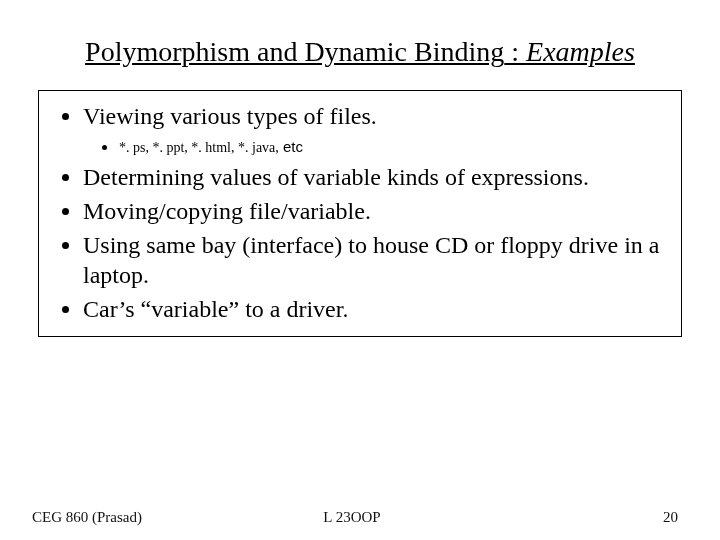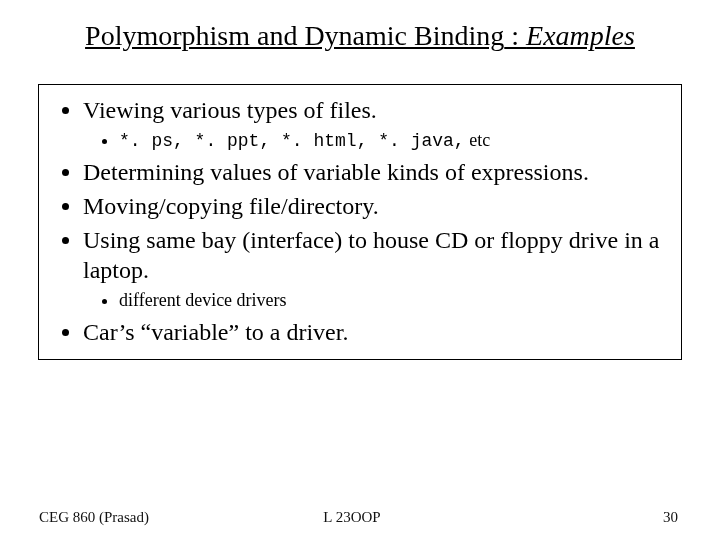--- a/index.html
+++ b/index.html
@@ -13,33 +13,33 @@
   }
   .slide {
     position: relative;
     width: 720px;
     height: 540px;
     box-sizing: border-box;
   }
   .title {
     text-align: center;
     font-size: 28px;
-    padding-top: 20px;
+    padding-top: 36px;
     padding-bottom: 6px;
   }
   .title .u {
     text-decoration: underline;
   }
   .title .ex {
     font-style: italic;
     text-decoration: underline;
   }
   .content-box {
     border: 1px solid #000;
-    margin: 26px 38px 0 38px;
+    margin: 16px 38px 0 38px;
     padding: 6px 8px 12px 8px;
     box-sizing: border-box;
   }
   ul.top {
     list-style-type: disc;
     margin: 0;
     padding-left: 36px;
     font-size: 24px;
   }
   ul.top > li {
@@ -50,38 +50,38 @@
     list-style-type: disc;
     margin: 4px 0 4px 0;
     padding-left: 36px;
     font-size: 18px;
   }
   ul.sub > li {
     margin-top: 2px;
     line-height: 1.3;
   }
   .mono {
-    font-family: Liberation Mono, monospace;
-    font-size: 18px;
+    font-family: Liberation Serif, serif;
+    font-size: 14px;
   }
   .serif-inline {
-    font-family: Liberation Serif, serif;
-    font-size: 18px;
+    font-family: Liberation Sans, sans-serif;
+    font-size: 15px;
   }
   .footer {
     position: absolute;
     bottom: 14px;
     left: 0;
     width: 720px;
     font-size: 15px;
     color: #111;
   }
   .footer .left {
     position: absolute;
-    left: 39px;
+    left: 32px;
     bottom: 0;
   }
   .footer .center {
     position: absolute;
     left: 0;
     right: 16px;
     text-align: center;
     bottom: 0;
   }
   .footer .right {
@@ -109,38 +109,33 @@
             <span class="mono">*. ps, *. ppt, *. html, *. java,</span><span class="serif-inline"> etc</span>
           </li>
         </ul>
       </li>
 
       <li>
         <span>Determining values of variable kinds of expressions.</span>
       </li>
 
       <li>
-        <span>Moving/copying   file/directory.</span>
+        <span>Moving/copying   file/variable.</span>
       </li>
 
       <li>
         <span>Using same bay (interface) to house CD or floppy drive in a laptop.</span>
-        <ul class="sub">
-          <li>
-            <span>different device drivers</span>
-          </li>
-        </ul>
       </li>
 
       <li>
         <span>Car’s “variable” to a driver.</span>
       </li>
 
     </ul>
   </div>
 
   <div class="footer">
     <span class="left">CEG 860  (Prasad)</span>
     <span class="center">L 23OOP</span>
-    <span class="right">30</span>
+    <span class="right">20</span>
   </div>
 
 </div>
 
 </body></html>

